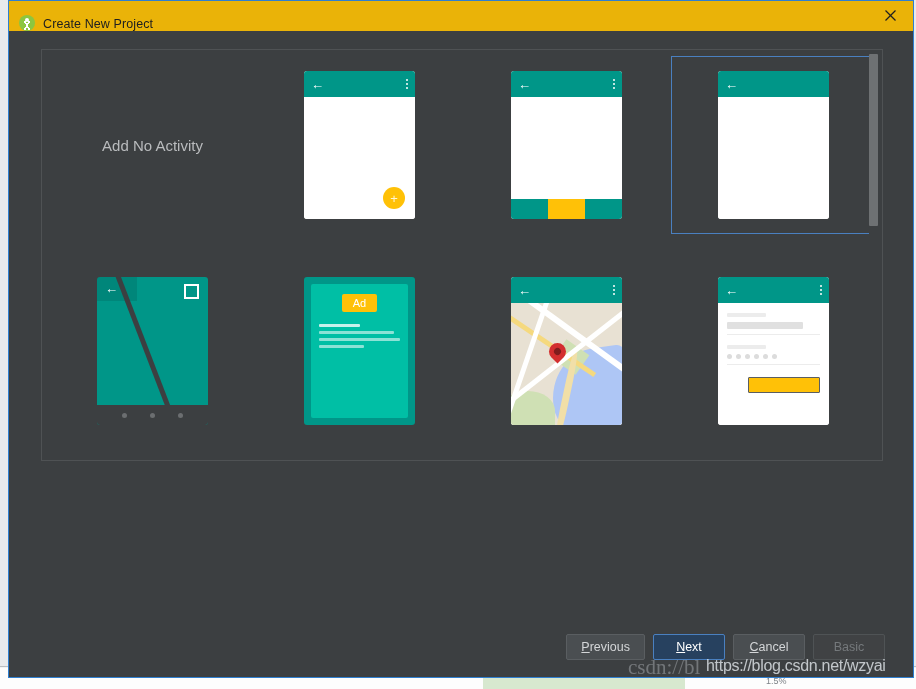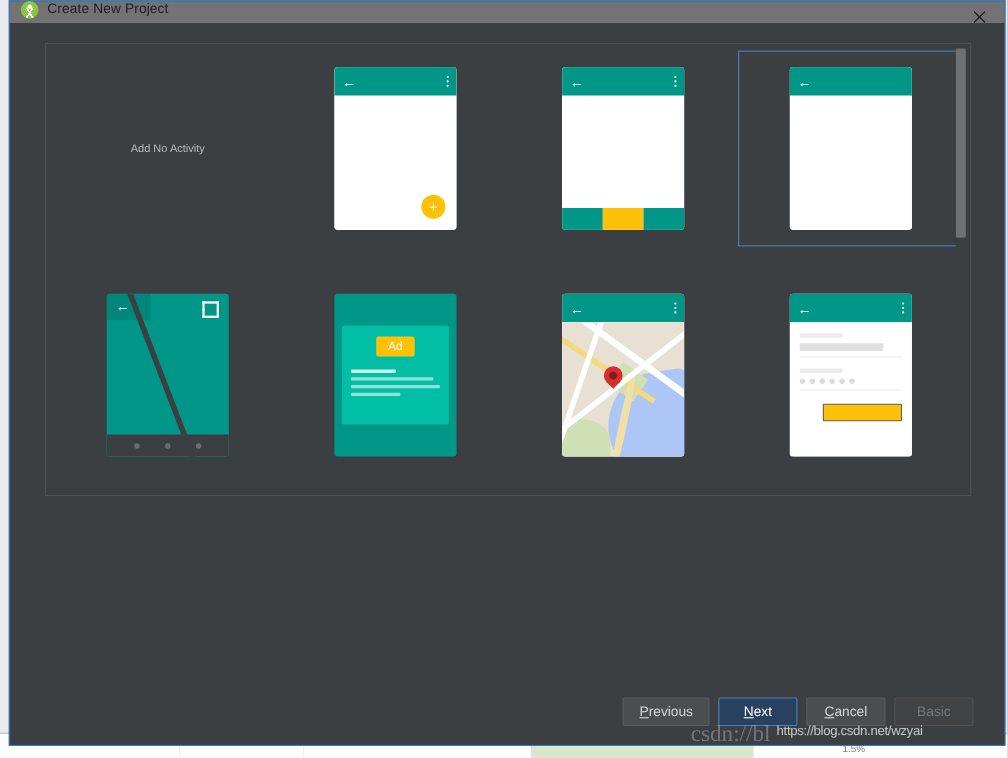--- a/index.html
+++ b/index.html
@@ -53,24 +53,24 @@
     height: 678px;
     border: 1px solid #2f7fd0;
     box-sizing: border-box;
     background: #3c3f41;
     display: flex;
     flex-direction: column;
   }
 
   
   .titlebar {
-    height: 20px;
-    background: #737373;
-    display: flex;
-    align-items: flex-start;
+    height: 30px;
+    background: #eab308;
+    display: flex;
+    align-items: flex-end;
     flex: 0 0 auto;
     position: relative;
   }
   .title-icon {
     width: 16px; height: 16px;
     margin-left: 10px;
     border-radius: 50%;
     background: #8cc63f;
     position: relative;
     flex: 0 0 auto;
@@ -323,21 +323,21 @@
   .fullscreen .navbar i {
     width: 5px; height: 5px; border-radius: 50%; background: #6b6e70; display: block;
   }
 
   
   .adcard {
     width: 111px; height: 148px;
     background: #009688;
     border-radius: 3px;
     padding: 7px; box-sizing: border-box;
-    display: flex; flex-direction: column;
+    display: flex; flex-direction: row;
   }
   .adcard .spacer-top { height: 22px; flex: 0 0 auto; }
   .adcard .inner {
     flex: 1 1 auto;
     background: #00bfa5;
     border-radius: 2px;
     padding: 10px 8px;
     box-sizing: border-box;
     display: flex; flex-direction: column; align-items: center;
   }
@@ -402,21 +402,21 @@
   .loginart { position: absolute; inset: 0; padding: 10px 9px; box-sizing: border-box; }
   .loginart .lbl { height: 4px; width: 42%; background: #ececec; border-radius: 1px; margin-bottom: 5px; }
   .loginart .field { height: 7px; width: 82%; background: #e0e0e0; border-radius: 1px; }
   .loginart .rule { height: 1px; background: #ececec; margin: 5px 0 10px; }
   .loginart .dots { display: flex; gap: 4px; }
   .loginart .dots i { width: 5px; height: 5px; border-radius: 50%; background: #dcdcdc; display: block; }
   .loginart .btn { height: 16px; width: 42%; background: #ffc107; border-radius: 1px; margin-left: auto; margin-top: 12px; }
 
   
   .no-activity-text {
-    font-size: 10px;
+    font-size: 15px;
     color: #b9bbbd;
   }
 
   
   .scroll-track {
     position: absolute;
     right: 4px; top: 2px;
     width: 9px; bottom: 2px;
     background: #3c3f41;
   }
@@ -475,21 +475,21 @@
     font-family: "Liberation Serif", serif;
     font-size: 21px;
     color: rgba(190,195,200,.42);
     white-space: nowrap;
     pointer-events: none;
   }
   .wm-bold {
     position: absolute;
     left: 706px; top: 657px;
     font-family: "Liberation Sans", sans-serif;
-    font-size: 12px;
+    font-size: 16px;
     color: rgba(228,232,236,.80);
     white-space: nowrap;
     pointer-events: none;
     letter-spacing: -.3px;
   }
 </style>
 </head>
 <body>
 
 <div id="root">

